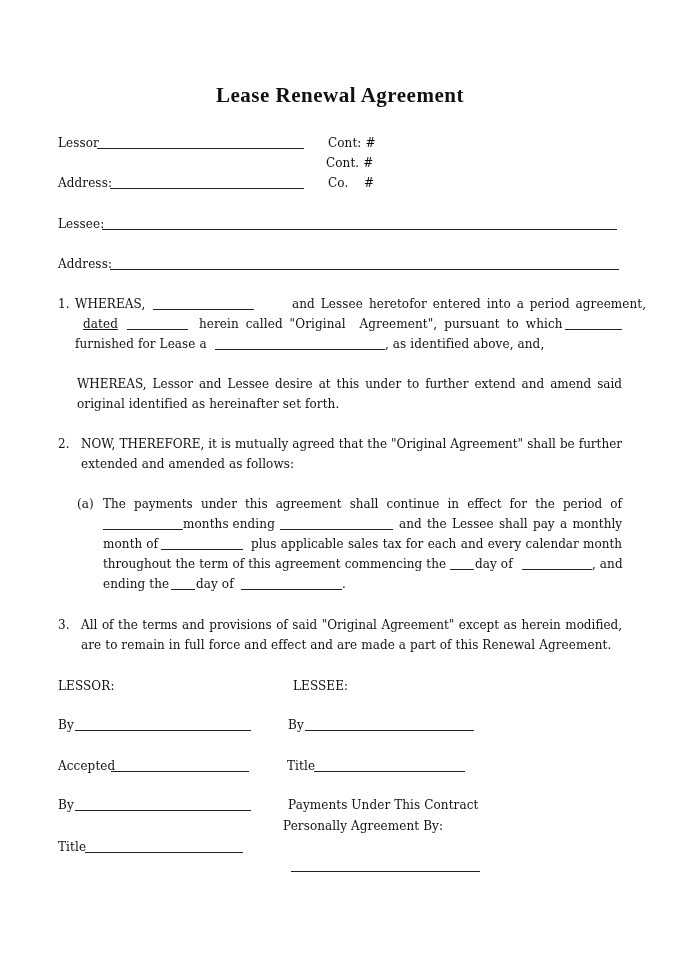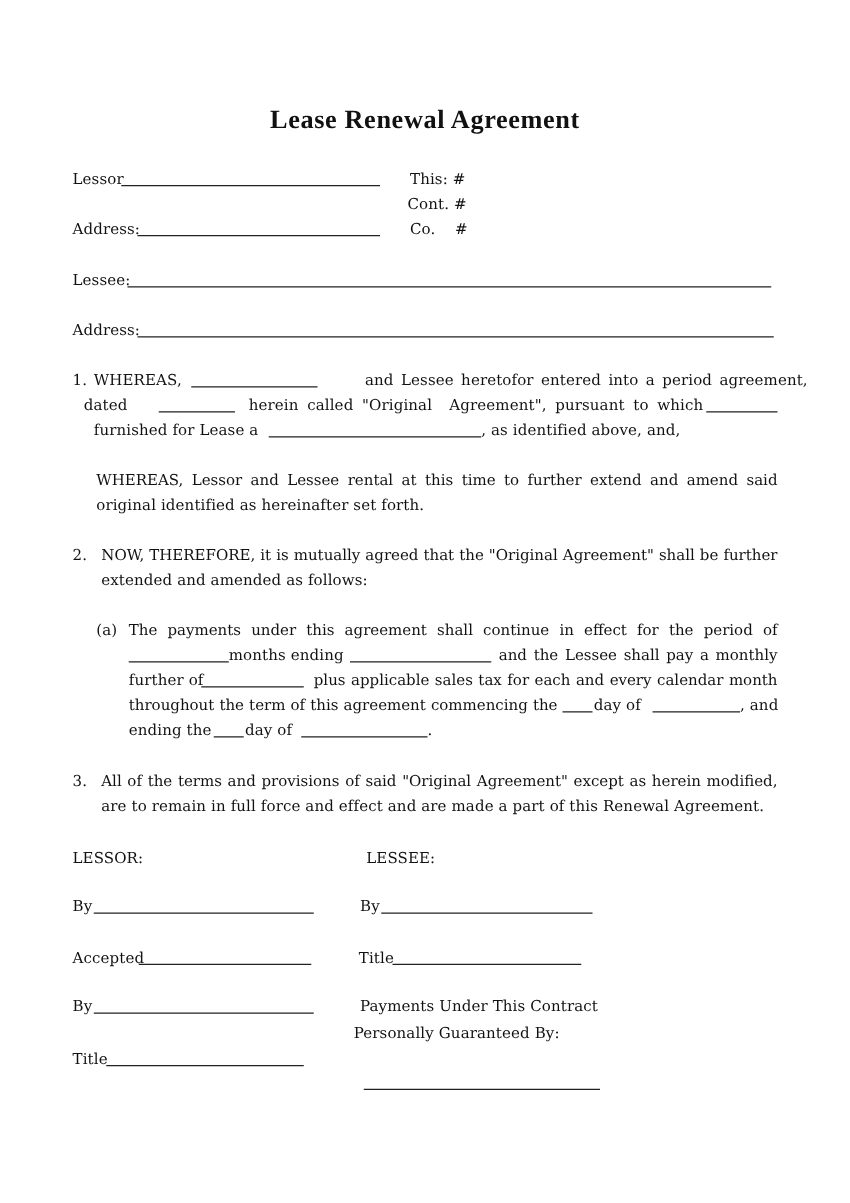--- a/index.html
+++ b/index.html
@@ -15,63 +15,63 @@
 </head>
 <body>
 
 <div>
 
   <div class="abs title">Lease Renewal Agreement</div>
 
   <span class="abs t" style="left:58px; top:136px;">Lessor</span>
   <div class="ln" style="left:97px; top:148px; width:207px;"></div>
 
-  <span class="abs t" style="left:328px; top:136px;">This: #</span>
+  <span class="abs t" style="left:328px; top:136px;">Cont: #</span>
   <span class="abs t" style="left:326px; top:156px;">Cont. #</span>
 
   <span class="abs t" style="left:58px; top:176px;">Address:</span>
   <div class="ln" style="left:110px; top:188px; width:194px;"></div>
   <span class="abs t" style="left:328px; top:176px; white-space:pre;">Co.    #</span>
 
   <span class="abs t" style="left:58px; top:217px;">Lessee:</span>
   <div class="ln" style="left:102px; top:229px; width:515px;"></div>
 
   <span class="abs t" style="left:58px; top:257px;">Address:</span>
   <div class="ln" style="left:110px; top:269px; width:509px;"></div>
 
   <span class="abs t" style="left:58px; top:297px;">1.</span>
   <span class="abs t" style="left:75px; top:297px;">WHEREAS,</span>
   <div class="ln" style="left:153px; top:309px; width:101px;"></div>
   <span class="abs t" style="left:292px; top:297px; word-spacing:2px;">and Lessee heretofor entered into a period agreement,</span>
 
-  <span class="abs t" style="left:67px; top:317px;">dated</span>
+  <span class="abs t" style="left:83px; top:317px;text-decoration:underline;">dated</span>
   <div class="ln" style="left:127px; top:329px; width:61px;"></div>
   <span class="abs t" style="left:199px; top:317px; white-space:pre; word-spacing:3px;">herein called "Original  Agreement", pursuant to which</span>
   <div class="ln" style="left:565px; top:329px; width:57px;"></div>
 
   <span class="abs t" style="left:75px; top:337px;">furnished for Lease a</span>
   <div class="ln" style="left:215px; top:349px; width:170px;"></div>
   <span class="abs t" style="left:385px; top:337px;">, as identified above, and,</span>
 
-  <div class="row j" style="left:77px; top:377px; width:545px;">WHEREAS, Lessor and Lessee rental at this time to further extend and amend said</div>
+  <div class="row j" style="left:77px; top:377px; width:545px;">WHEREAS, Lessor and Lessee desire at this under to further extend and amend said</div>
   <span class="abs t" style="left:77px; top:397px;">original identified as hereinafter set forth.</span>
 
   <span class="abs t" style="left:58px; top:437px;">2.</span>
   <div class="row j" style="left:81px; top:437px; width:541px;">NOW, THEREFORE, it is mutually agreed that the "Original Agreement" shall be further</div>
   <span class="abs t" style="left:81px; top:457px;">extended and amended as follows:</span>
 
   <span class="abs t" style="left:77px; top:497px;">(a)</span>
   <div class="row j" style="left:103px; top:497px; width:519px;">The payments under this agreement shall continue in effect for the period of</div>
 
   <div class="ln" style="left:103px; top:529px; width:80px;"></div>
   <span class="abs t" style="left:183px; top:517px;">months ending</span>
   <div class="ln" style="left:280px; top:529px; width:113px;"></div>
   <div class="row j" style="left:399px; top:517px; width:223px;">and the Lessee shall pay a monthly</div>
 
-  <span class="abs t" style="left:103px; top:537px;">further of</span>
+  <span class="abs t" style="left:103px; top:537px;">month of</span>
   <div class="ln" style="left:161px; top:549px; width:82px;"></div>
   <div class="row j" style="left:251px; top:537px; width:371px;">plus applicable sales tax for each and every calendar month</div>
 
   <div class="row j" style="left:103px; top:557px; width:343px;">throughout the term of this agreement commencing the</div>
   <div class="ln" style="left:450px; top:569px; width:24px;"></div>
   <span class="abs t" style="left:475px; top:557px;">day of</span>
   <div class="ln" style="left:522px; top:569px; width:70px;"></div>
   <span class="abs t" style="left:592px; top:557px;">, and</span>
 
   <span class="abs t" style="left:103px; top:577px;">ending the</span>
@@ -93,19 +93,19 @@
   <div class="ln" style="left:305px; top:730px; width:169px;"></div>
 
   <span class="abs t" style="left:58px; top:759px;">Accepted</span>
   <div class="ln" style="left:111px; top:771px; width:138px;"></div>
   <span class="abs t" style="left:287px; top:759px;">Title</span>
   <div class="ln" style="left:314px; top:771px; width:151px;"></div>
 
   <span class="abs t" style="left:58px; top:798px;">By</span>
   <div class="ln" style="left:75px; top:810px; width:176px;"></div>
   <span class="abs t" style="left:288px; top:798px;">Payments Under This Contract</span>
-  <span class="abs t" style="left:283px; top:819px;">Personally Guaranteed By:</span>
+  <span class="abs t" style="left:283px; top:819px;">Personally Agreement By:</span>
 
   <span class="abs t" style="left:58px; top:840px;">Title</span>
   <div class="ln" style="left:85px; top:852px; width:158px;"></div>
 
   <div class="ln" style="left:291px; top:871px; width:189px;"></div>
 </div>
 
 </body></html>

